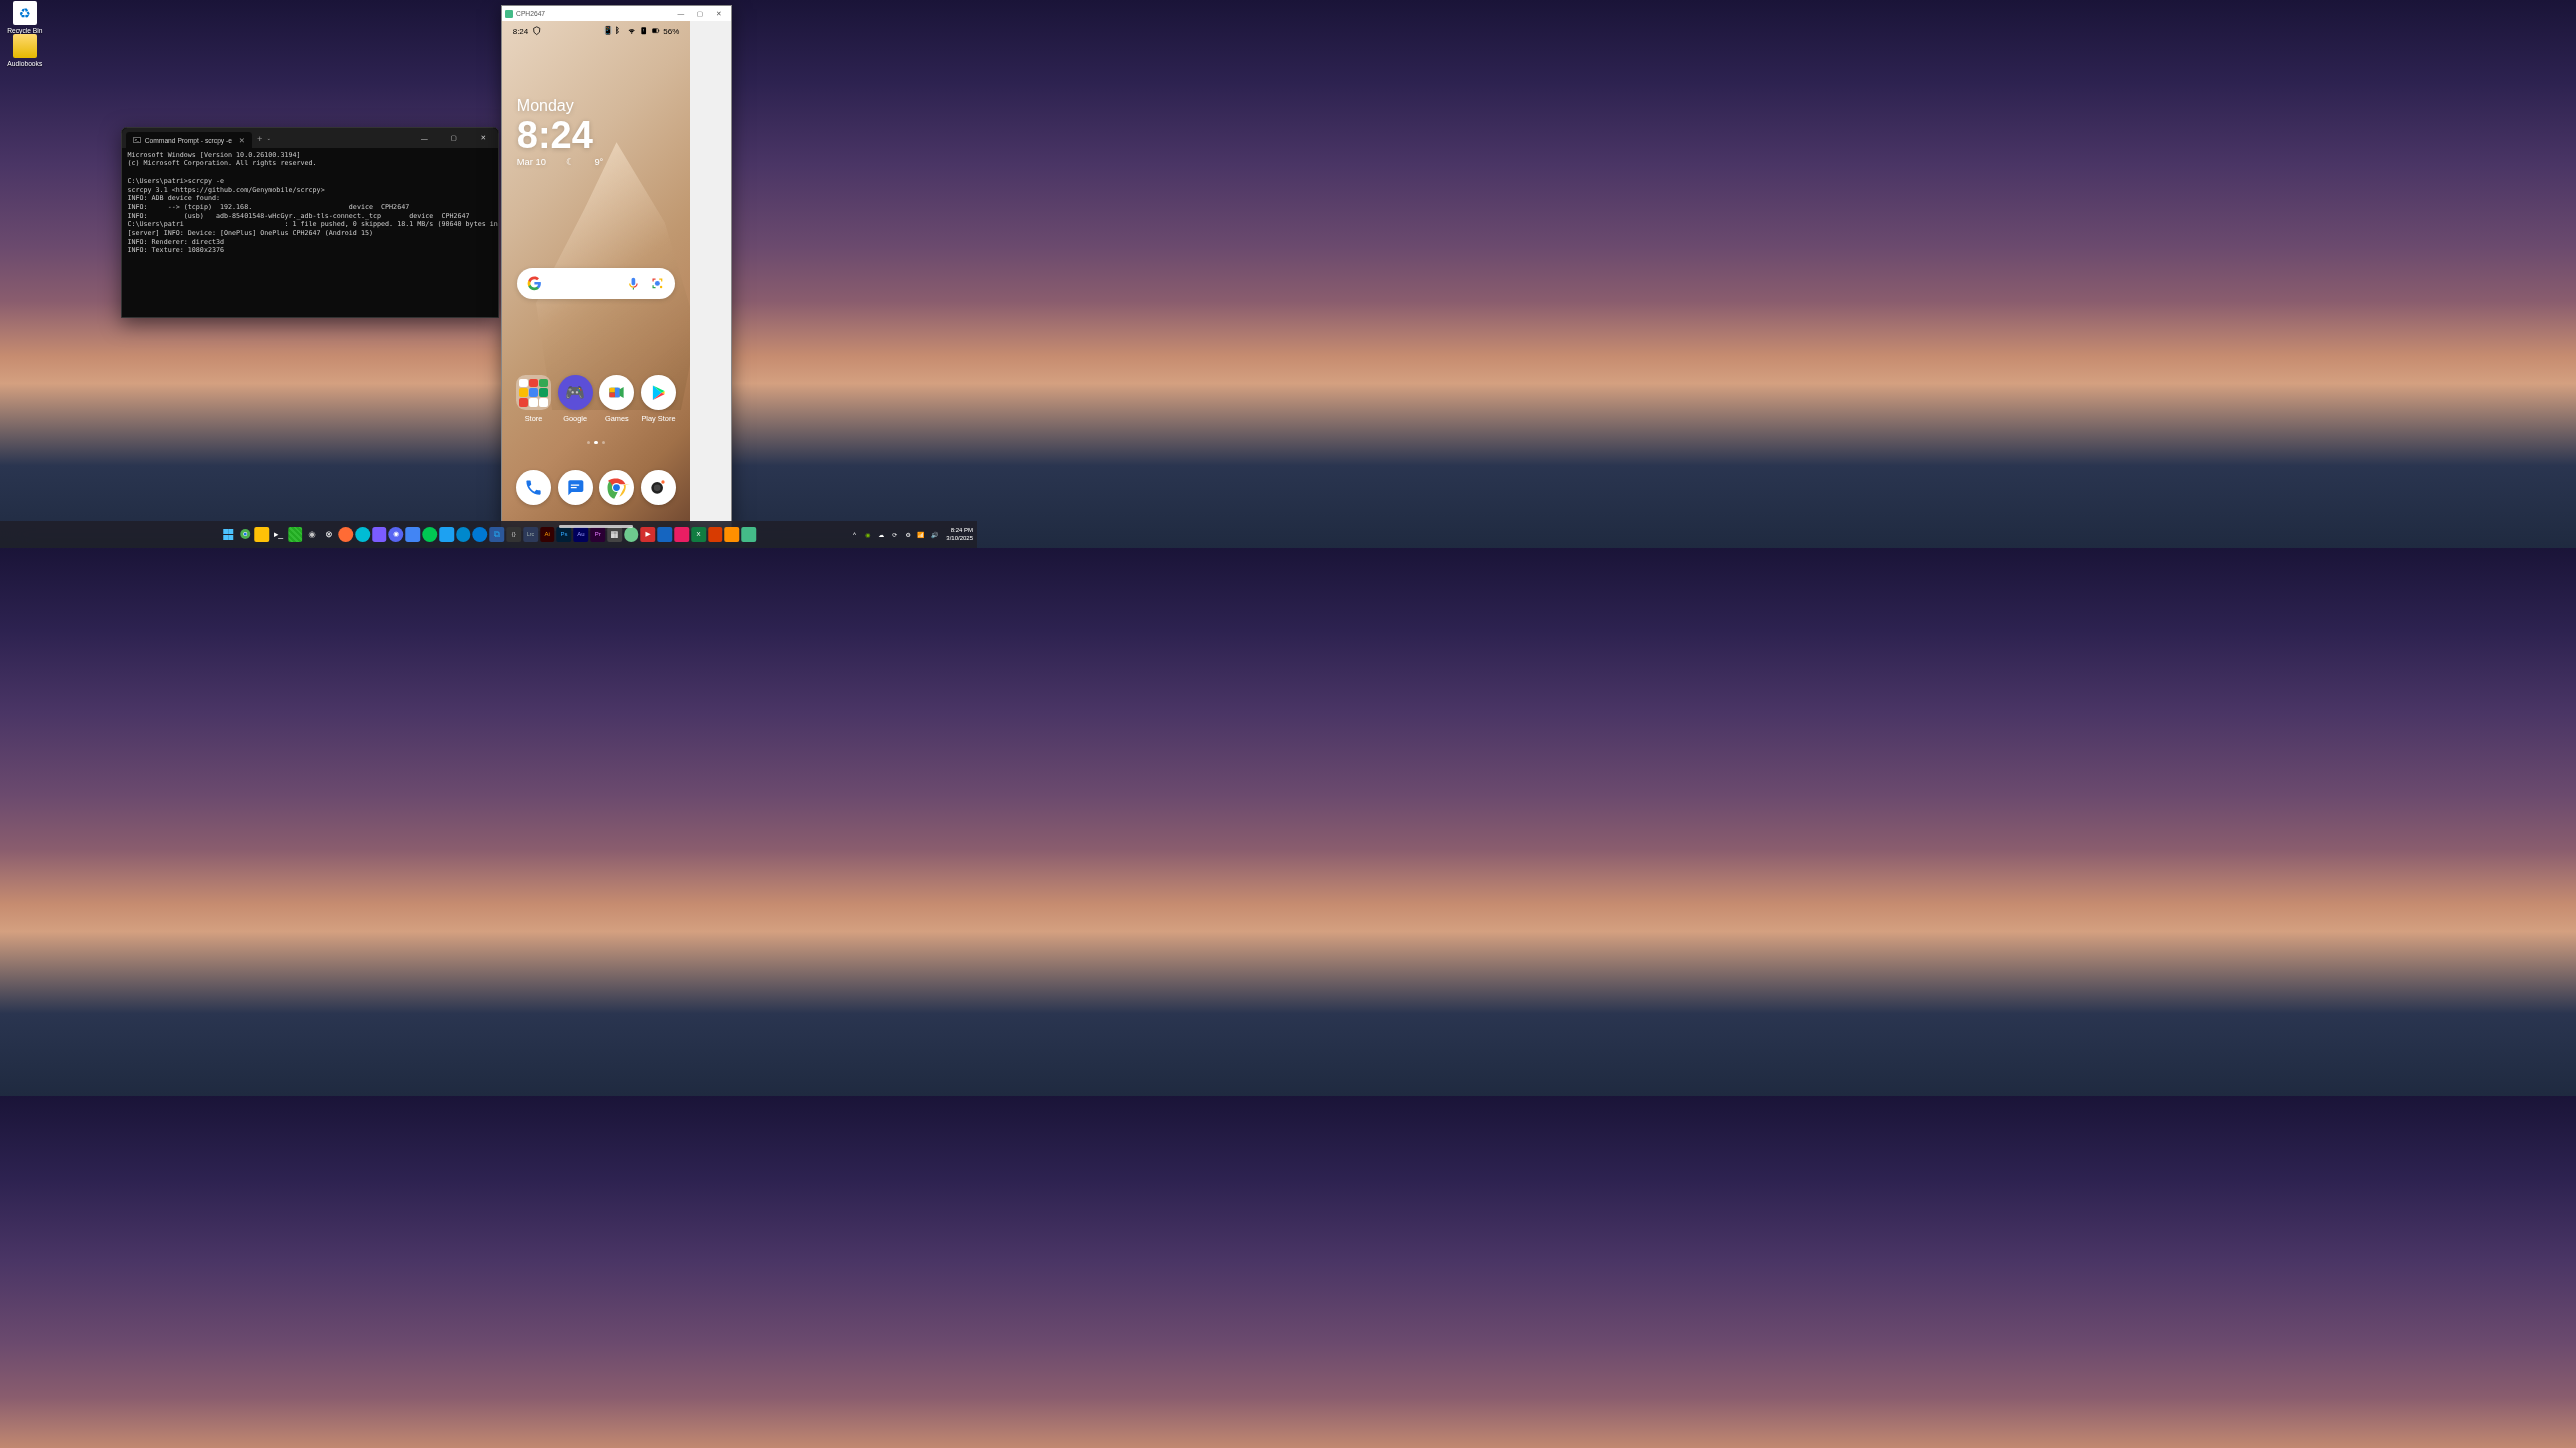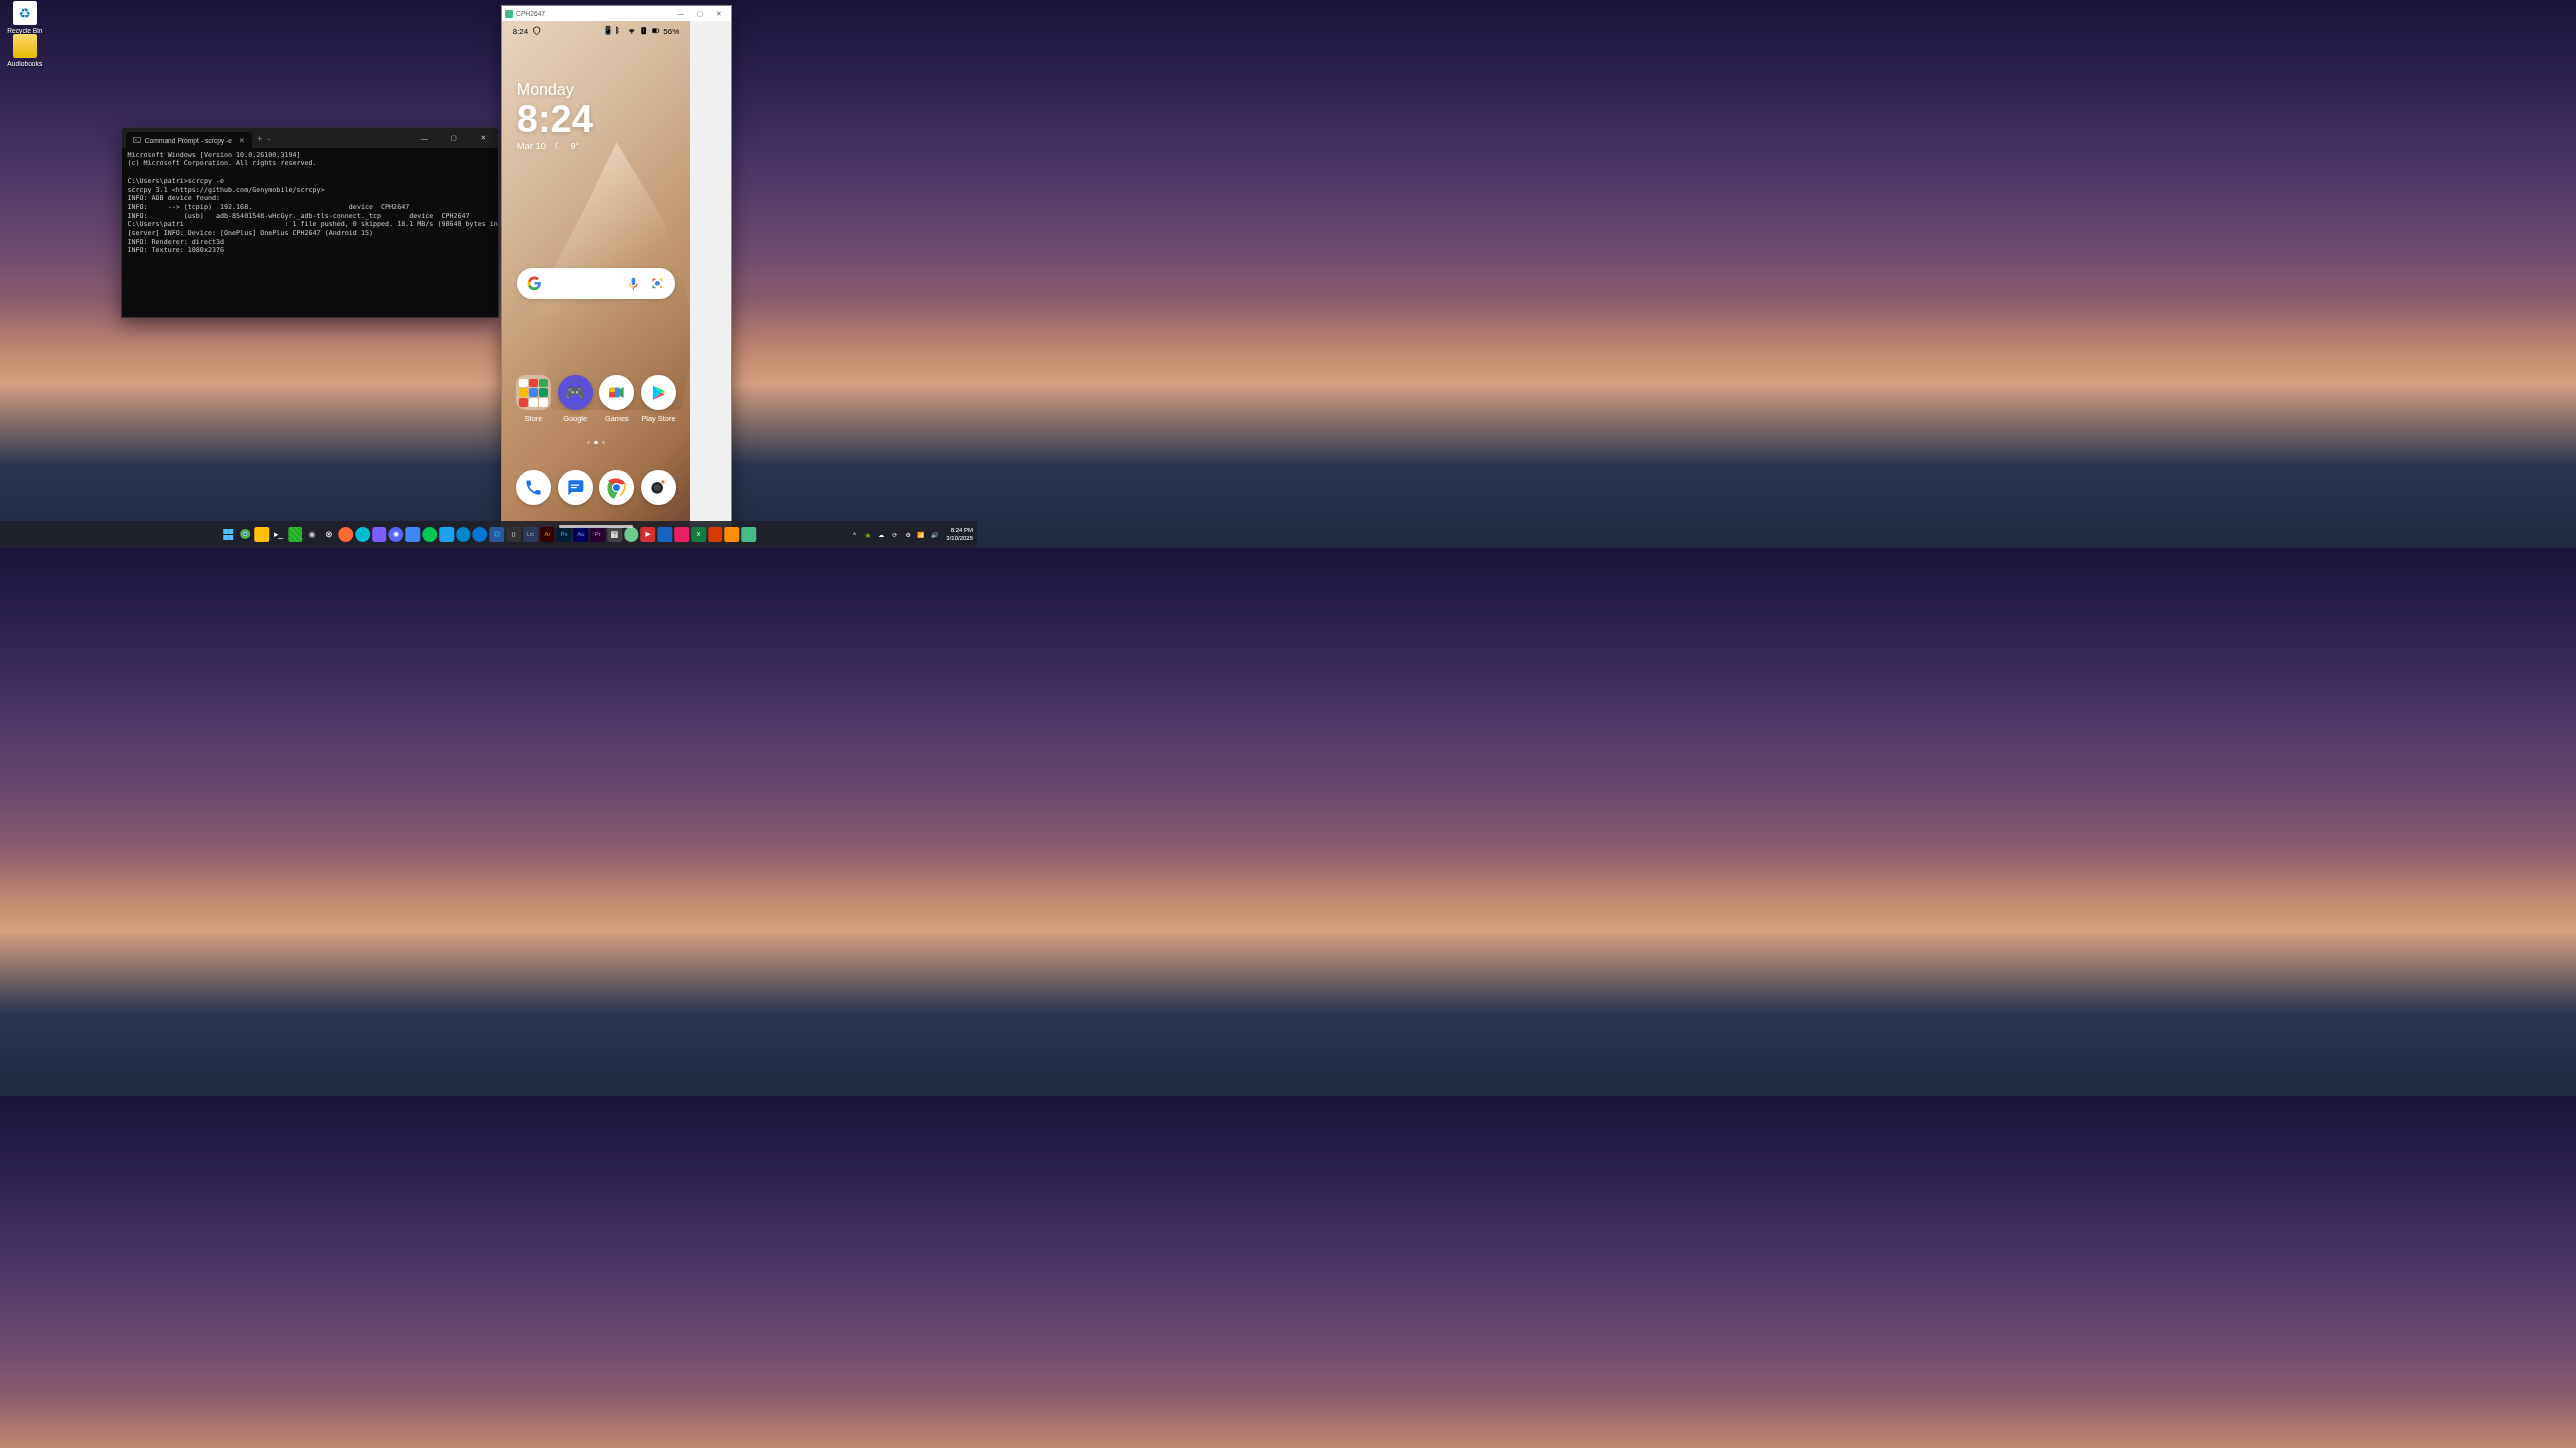--- a/index.html
+++ b/index.html
@@ -64,24 +64,24 @@
   content: "";
   position: absolute;
   top: 121px; left: 34px; width: 161px; height: 268px;
   background: linear-gradient(145deg, rgba(255,240,220,0.7), rgba(200,160,120,0.3), rgba(140,100,60,0.5));
   clip-path: polygon(50% 0%, 80% 30%, 100% 70%, 90% 100%, 10% 100%, 0% 60%, 30% 25%);
   filter: blur(0.7px);
 }
 .status-bar { height: 20px; display: flex; align-items: center; padding: 0 10.7px; color: #000; font-size: 8px; font-weight: 500; position: relative; z-index: 2; }
 .status-bar .right { margin-left: auto; display: flex; align-items: center; gap: 2.7px; font-size: 8px; }
 .status-bar svg, .status-bar .glyph { width: 9.4px; height: 9.4px; }
-.clock-widget { position: absolute; top: 60px; left: 14.8px; color: #fff; z-index: 3; text-shadow: 0 1.3px 5.4px rgba(0,0,0,0.2); }
+.clock-widget { position: absolute; top: 76px; left: 14.8px; color: #fff; z-index: 3; text-shadow: 0 1.3px 5.4px rgba(0,0,0,0.2); }
 .clock-widget .day { font-size: 16px; font-weight: 500; }
 .clock-widget .time { font-size: 38px; font-weight: 600; line-height: 1; margin: 1.3px 0; }
-.clock-widget .date { font-size: 9.4px; display: flex; align-items: center; gap: 8px; }
+.clock-widget .date { font-size: 9.4px; display: flex; align-items: center; gap: 20px; }
 .search-pill { position: absolute; top: 247px; left: 14.8px; right: 14.8px; height: 31px; background: #fff; border-radius: 15.4px; display: flex; align-items: center; padding: 0 10.7px; z-index: 3; box-shadow: 0 1.3px 5.4px rgba(0,0,0,0.15); }
 .g-logo { width: 14.8px; height: 14.8px; }
 .search-pill .spacer { flex: 1; }
 .app-row { position: absolute; left: 0; right: 0; display: flex; justify-content: space-around; padding: 0 10.7px; z-index: 3; }
 .app-row.row1 { top: 354px; }
 .app-row.dock { bottom: 21.5px; }
 .app-icon { width: 42px; text-align: center; color: #fff; font-size: 7.4px; }
 .app-icon .circ { width: 35px; height: 35px; border-radius: 50%; margin: 0 auto 4px; display: flex; align-items: center; justify-content: center; font-size: 16px; box-shadow: 0 1.3px 4px rgba(0,0,0,0.2); }
 .folder-grid { width: 35px; height: 35px; border-radius: 9.4px; background: rgba(255,255,255,0.35); backdrop-filter: blur(6.7px); display: grid; grid-template-columns: repeat(3,1fr); gap: 1.3px; padding: 3.4px; margin: 0 auto 4px; }
 .folder-grid .mini { border-radius: 2px; }

